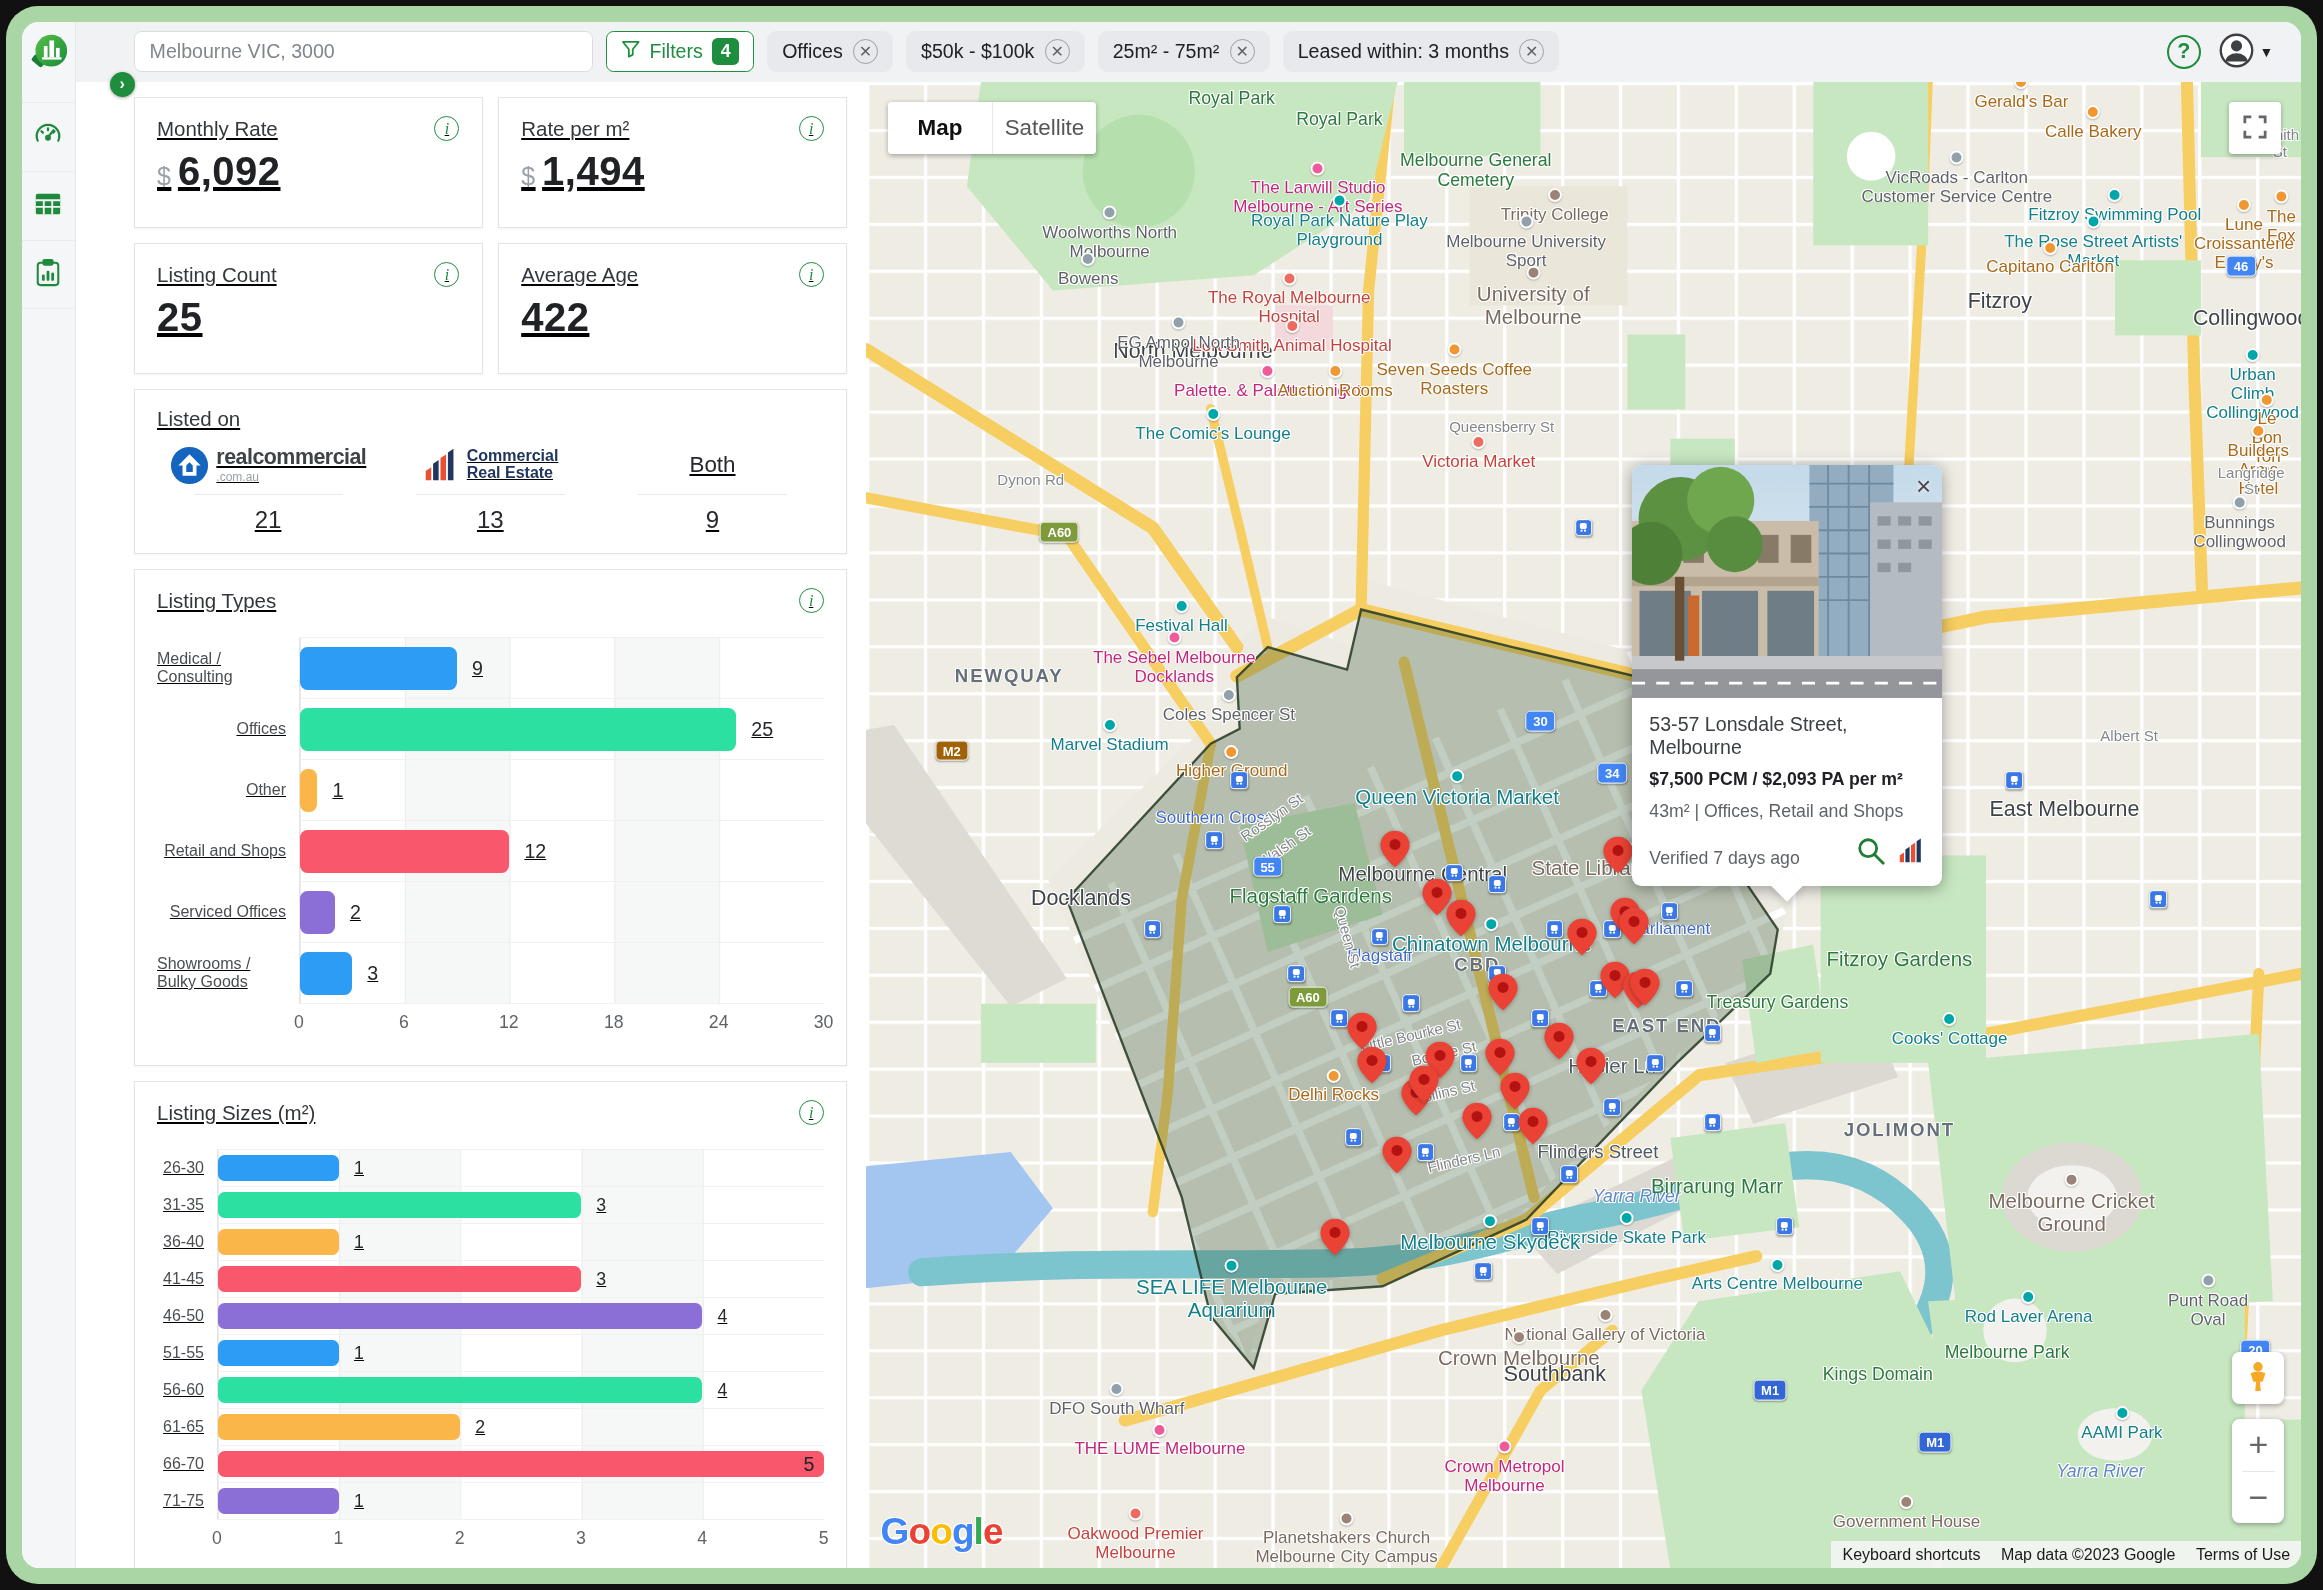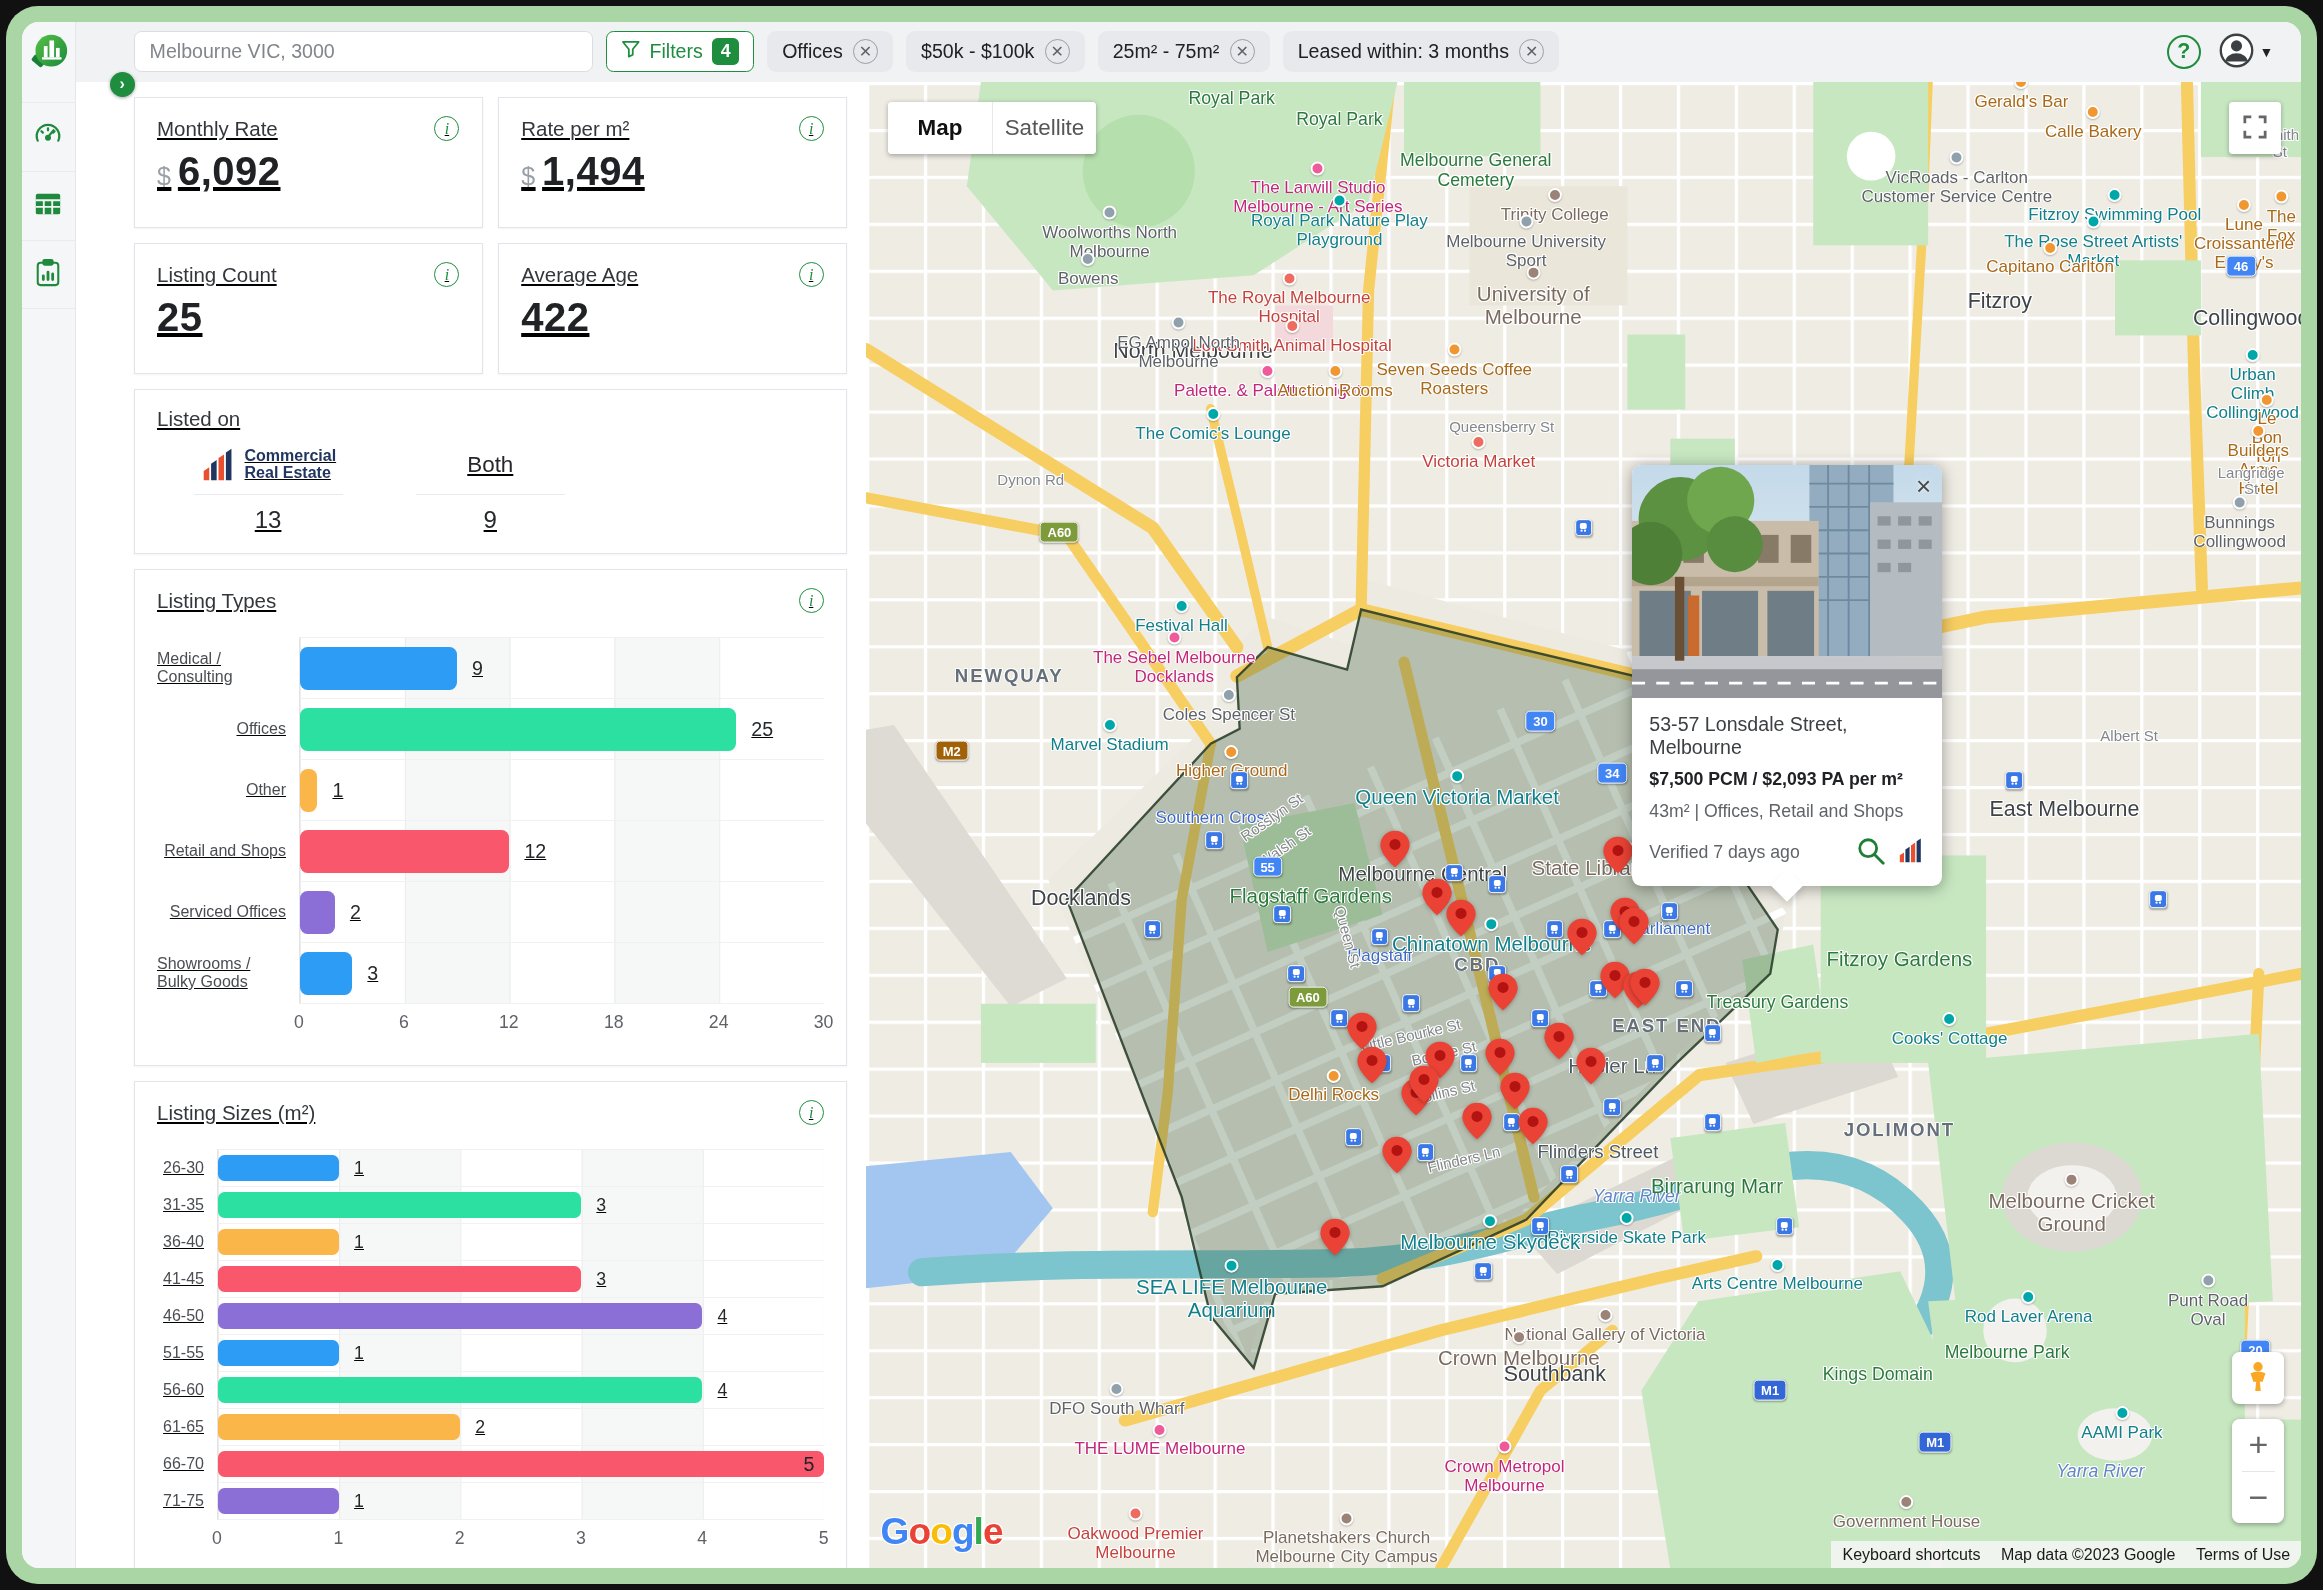--- a/index.html
+++ b/index.html
@@ -108,21 +108,21 @@
   .attrib span { cursor:pointer; }
 
   
   .popup { position:absolute; left:53.4%; top:25.8%; width:310px; background:#fff; border-radius:9.3px; box-shadow:0 2.8px 15px rgba(0,0,0,.35); z-index:35; }
   .popup-photo { height:233px; border-radius:9.3px 9.3px 0 0; overflow:hidden; position:relative; }
   .popup-close { position:absolute; top:7.5px; right:11.2px; font-size:26px; color:#4a4a4a; cursor:pointer; text-shadow:0 0 3.7px rgba(255,255,255,.9); z-index:2; line-height:1; }
   .popup-body { padding:15px 17px 17px; position:relative; }
   .popup-title { font-size:19.6px; color:#3C4043; }
   .popup-price { font-size:17.7px; font-weight:bold; color:#202124; margin-top:10.3px; }
   .popup-meta { font-size:17.7px; color:#5F6368; margin-top:10.3px; }
-  .popup-foot { margin-top:14px; display:flex; justify-content:space-between; align-items:center; }
+  .popup-foot { margin-top:14px; display:flex; justify-content:space-between; align-items:flex-end; }
   .popup-verified { font-size:17.7px; color:#5F6368; }
   .popup-icons { display:flex; gap:11.2px; align-items:center; }
   .popup-tail { position:absolute; left:50%; bottom:-11.2px; width:23px; height:23px; background:#fff; transform:translateX(-50%) rotate(45deg); box-shadow:3.7px 3.7px 7.5px rgba(0,0,0,.12); }
 </style>
 </head>
 <body>
 
 <div class="frame">
   <div class="window">
 
@@ -257,20 +257,34 @@
                   <span class="card-title">Average Age</span>
                 <span class="info-icon">i</span>
                 </div>
               <div class="stat-value"><span>422</span></div>
             </div>
           </div>
 
           <div class="card mt16" style="padding:17px 22.4px 18.6px">
             <div class="card-title">Listed on</div>
             <div class="sources">
+              <div class="source">
+                <div class="source-logo">
+                  <svg width="39" height="39" viewBox="0 0 42 42">
+                    <circle cx="21" cy="21" r="20" fill="#1565C0"></circle>
+                    <path d="M21 9 L33 21 H28.5 V32 H13.5 V21 H9 Z M17.5 21 V28 H24.5 V21 L21 17.5 Z" fill="#fff" fill-rule="evenodd"></path>
+                  </svg>
+                  <span class="rc-text">
+                      <div class="rc-name">realcommercial</div>
+                      <div class="rc-dom">.com.au</div>
+                    </span>
+                </div>
+                <div class="source-rule"></div>
+                <div class="source-count">21</div>
+              </div>
               <div class="source">
                 <div class="source-logo">
                   <svg width="37" height="37" viewBox="0 0 40 40">
                     <path d="M4 26 L10 22 V36 H4 Z" fill="#E8502F"></path>
                     <path d="M12 18 L18 14 V36 H12 Z" fill="#20355F"></path>
                     <path d="M20 12 L26 8 V36 H20 Z" fill="#E8502F"></path>
                     <path d="M28 6 L34 2 V36 H28 Z" fill="#20355F"></path>
                   </svg>
                   <span class="cre-text">
                       <div>Commercial</div>

